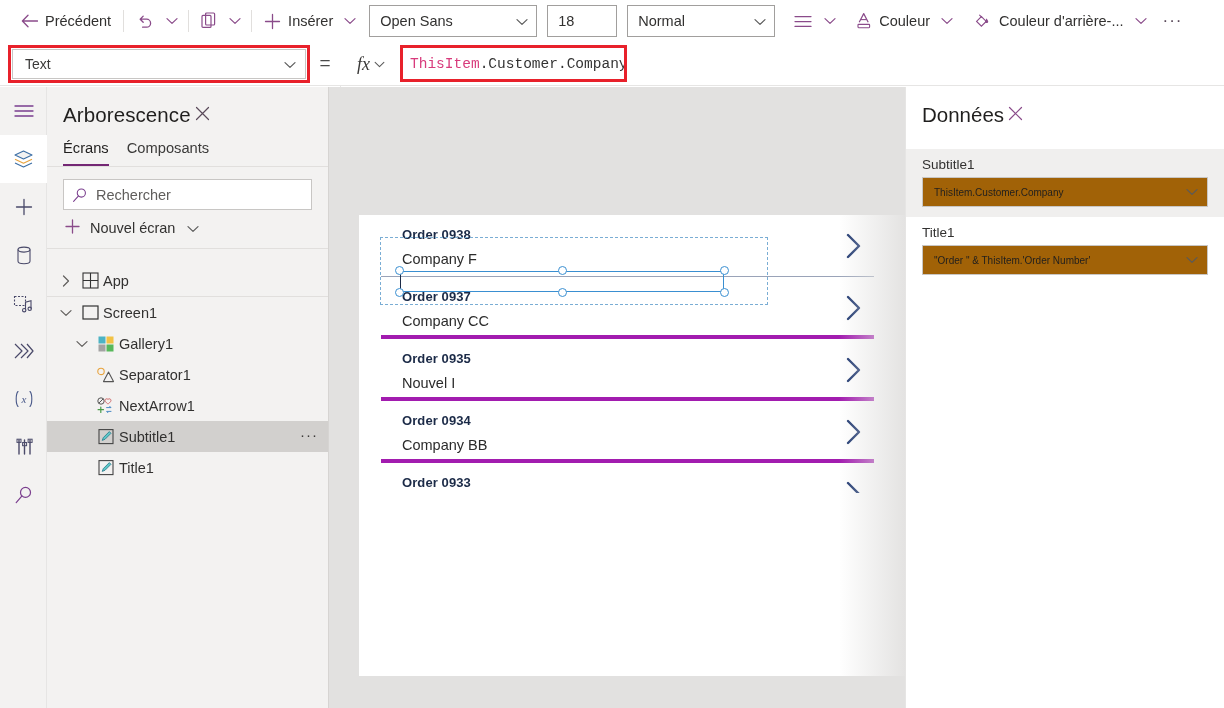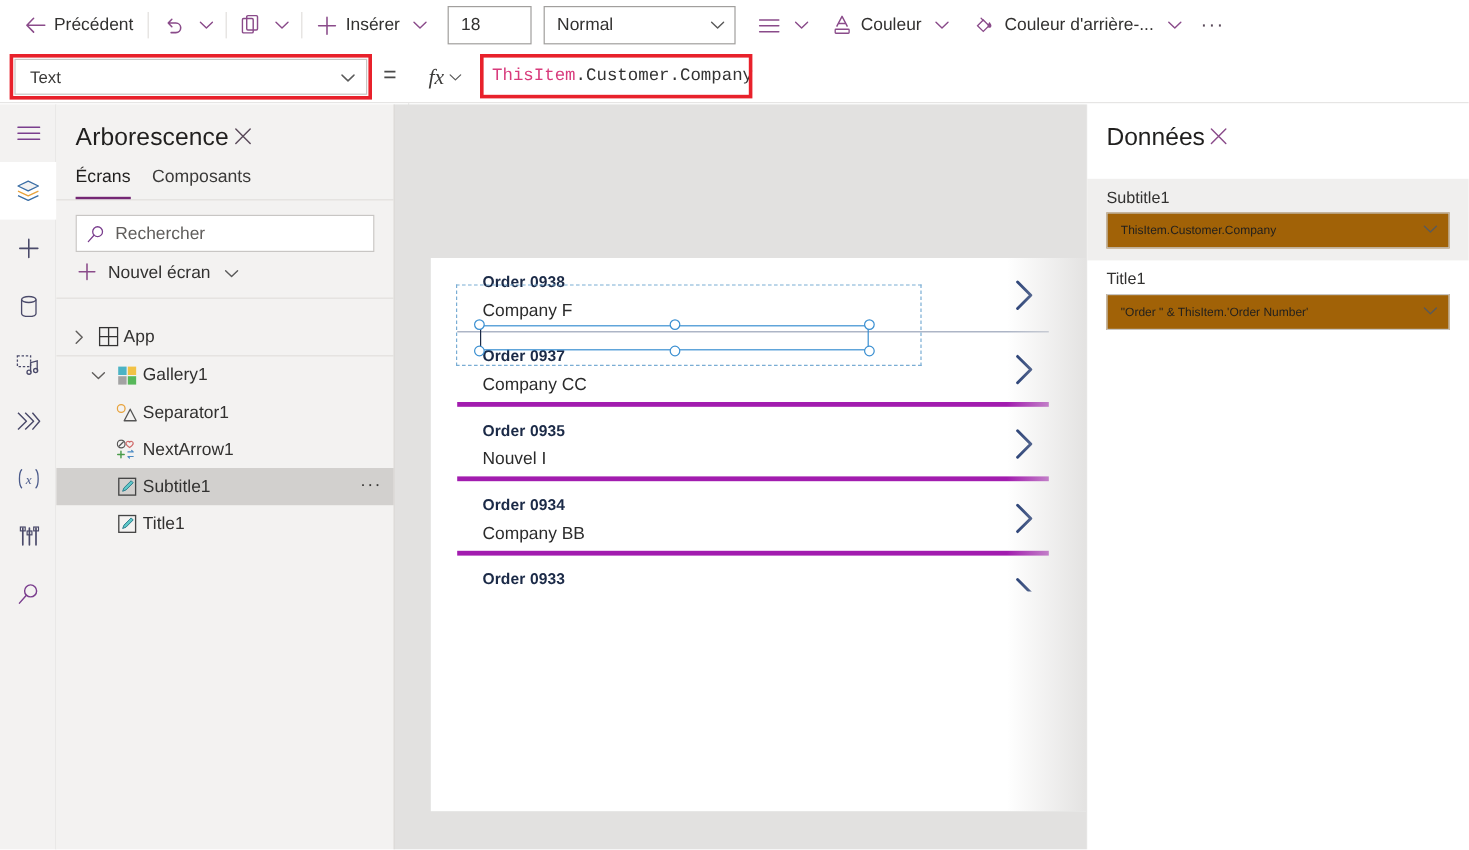--- a/index.html
+++ b/index.html
@@ -40,21 +40,21 @@
   .combo {
     height: 32px; border: 1px solid #a19f9d; background: #fff;
     display: flex; align-items: center; justify-content: space-between;
     padding: 0 8px 0 10px; font-size: 14.5px; color: #323130;
     cursor: default;
   }
   .combo .cv { overflow: hidden; white-space: nowrap; text-overflow: ellipsis; }
   .combo .cdrop { color: #5a5a5a; margin-left: 6px; flex: none; }
   .font-name { width: 168px; margin-left: 6px; }
   .font-size { width: 70px; margin-left: 10px; justify-content: flex-start; }
-  .font-weight { width: 160px; margin-left: 10px; }
+  .font-weight { width: 148px; margin-left: 10px; }
   .ellipsis-btn {
     width: 30px; height: 32px; display: flex; align-items: center;
     justify-content: center; color: #5a4a5a; font-size: 17px;
     letter-spacing: 1px; cursor: default; margin-left: 4px;
   }
 
   
   .formula-row {
     position: absolute; left: 0; top: 42px; width: 1224px; height: 44px;
     background: #ffffff;
@@ -319,20 +319,28 @@
           </svg>
       </span>
       <span class="lbl">Insérer</span>
       <span class="glyph" style="margin-left:4px;">
         <svg width="12" height="8" viewBox="0 0 12 8">
             <path d="M1 1.6 6 6.4l5-4.8" stroke="#8a4b8a" stroke-width="1.2" fill="none" stroke-linecap="round" stroke-linejoin="round"></path>
           </svg>
       </span>
     </div>
 
+    <div class="combo font-name">
+      <span class="cv">Open Sans</span>
+      <span class="cdrop">
+        <svg width="12" height="8" viewBox="0 0 12 8">
+            <path d="M1 1.6 6 6.4l5-4.8" stroke="#5a5a5a" stroke-width="1.2" fill="none" stroke-linecap="round" stroke-linejoin="round"></path>
+          </svg>
+      </span>
+    </div>
 
     <div class="combo font-size">
       <span class="cv">18</span>
     </div>
 
     <div class="combo font-weight">
       <span class="cv">Normal</span>
       <span class="cdrop">
         <svg width="12" height="8" viewBox="0 0 12 8">
             <path d="M1 1.6 6 6.4l5-4.8" stroke="#5a5a5a" stroke-width="1.2" fill="none" stroke-linecap="round" stroke-linejoin="round"></path>
@@ -560,20 +568,33 @@
       <span class="ic">
         <svg width="17" height="17" viewBox="0 0 17 17">
           <rect x="1" y="1" width="15" height="15" fill="none" stroke="#333" stroke-width="1.1"></rect>
           <path d="M8.5 1v15M1 8.5h15" stroke="#333" stroke-width="1.1"></path>
         </svg>
       </span>
       <span class="nm">App</span>
     </div>
     <div class="tsep"></div>
 
+    <div class="tnode" style="padding-left:8px;">
+      <span class="exp">
+        <svg width="12" height="8" viewBox="0 0 12 8">
+            <path d="M1 1.6 6 6.4l5-4.8" stroke="#605e5c" stroke-width="1.2" fill="none" stroke-linecap="round" stroke-linejoin="round"></path>
+          </svg>
+      </span>
+      <span class="ic">
+        <svg width="17" height="15" viewBox="0 0 17 15">
+            <rect x="1" y="1" width="15" height="13" fill="none" stroke="#333" stroke-width="1.2"></rect>
+          </svg>
+      </span>
+      <span class="nm">Screen1</span>
+    </div>
 
     <div class="tnode" style="padding-left:24px;">
       <span class="exp">
         <svg width="12" height="8" viewBox="0 0 12 8">
             <path d="M1 1.6 6 6.4l5-4.8" stroke="#605e5c" stroke-width="1.2" fill="none" stroke-linecap="round" stroke-linejoin="round"></path>
           </svg>
       </span>
       <span class="ic">
         <svg width="16" height="16" viewBox="0 0 16 16">
           <rect x="0.5" y="0.5" width="7" height="7" fill="#4cb3c4"></rect>

